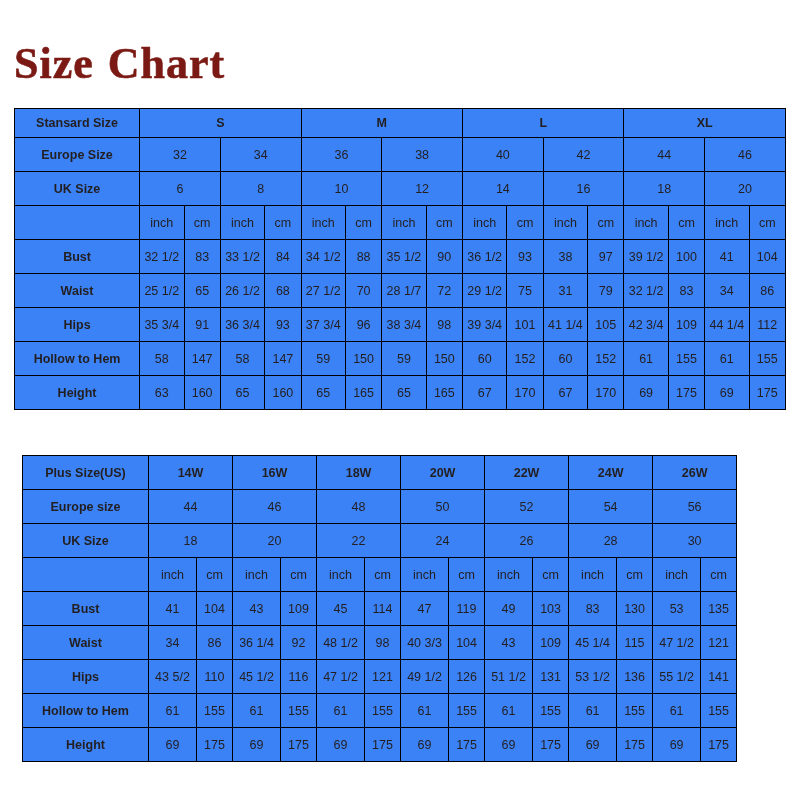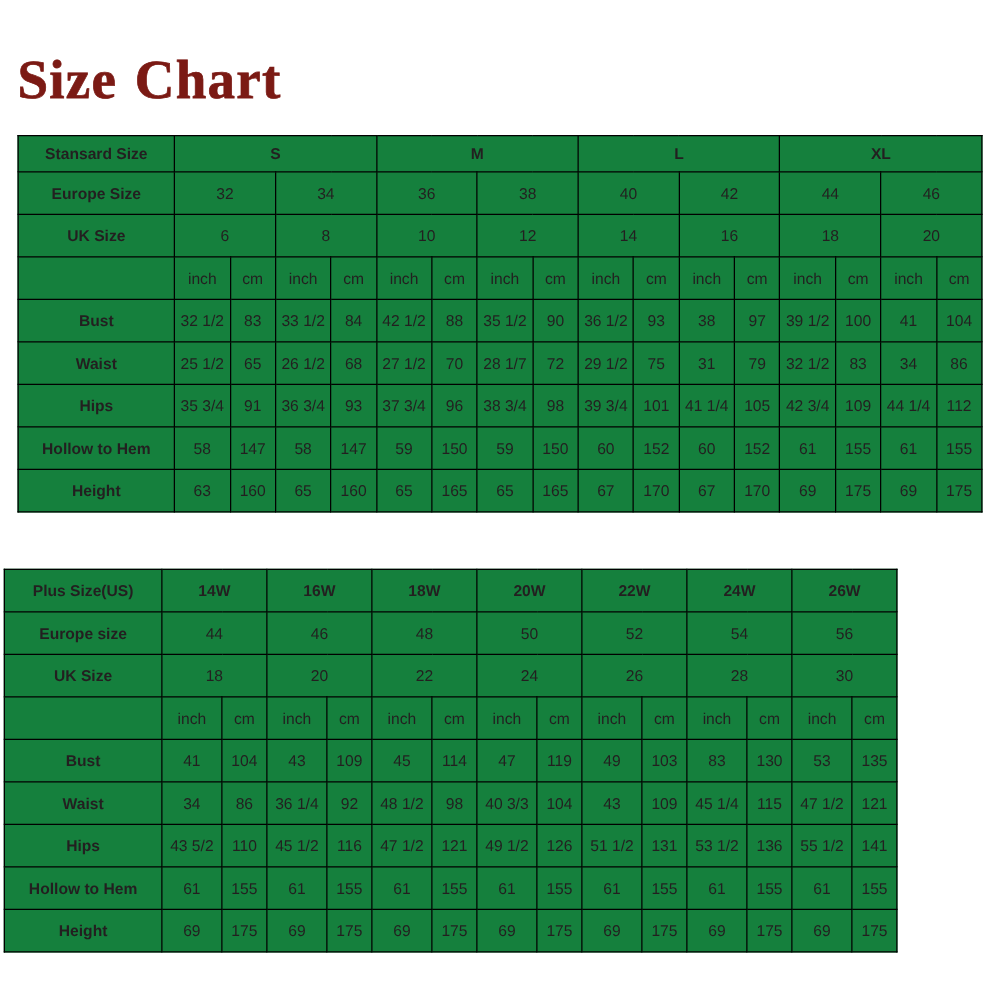--- a/index.html
+++ b/index.html
@@ -33,21 +33,21 @@
     -webkit-text-stroke: 0.6px #7b1a14;
     line-height: 1;
     white-space: nowrap;
   }
   .title .gap { display: inline-block; width: 14px; }
 
   table.chart {
     position: absolute;
     border-collapse: collapse;
     table-layout: fixed;
-    background: #15803d;
+    background: #3b82f6;
   }
   table.chart td {
     border: 1px solid #000;
     text-align: center;
     vertical-align: middle;
     font-size: 12.5px;
     color: #231f20;
     padding: 0;
     height: 33px;
     overflow: hidden;
@@ -73,21 +73,21 @@
   #main-table {
     left: 14px;
     top: 108px;
     width: 772px;
   }
   #main-table td { height: 33px; }
   #main-table tr.hdr td { height: 28px; }
 
   
   #plus-table {
-    left: 3px;
+    left: 22px;
     top: 455px;
     width: 714px;
   }
   #plus-table td { height: 33px; }
 </style>
 </head>
 <body>
 
 <div class="page">
 
@@ -168,21 +168,21 @@
         <td class="unit">inch</td>
         <td class="unit">cm</td>
       </tr>
 
       <tr>
         <td class="rowhead">Bust</td>
         <td>32 1/2</td>
         <td>83</td>
         <td>33 1/2</td>
         <td>84</td>
-        <td>42 1/2</td>
+        <td>34 1/2</td>
         <td>88</td>
         <td>35 1/2</td>
         <td>90</td>
         <td>36 1/2</td>
         <td>93</td>
         <td>38</td>
         <td>97</td>
         <td>39 1/2</td>
         <td>100</td>
         <td>41</td>

